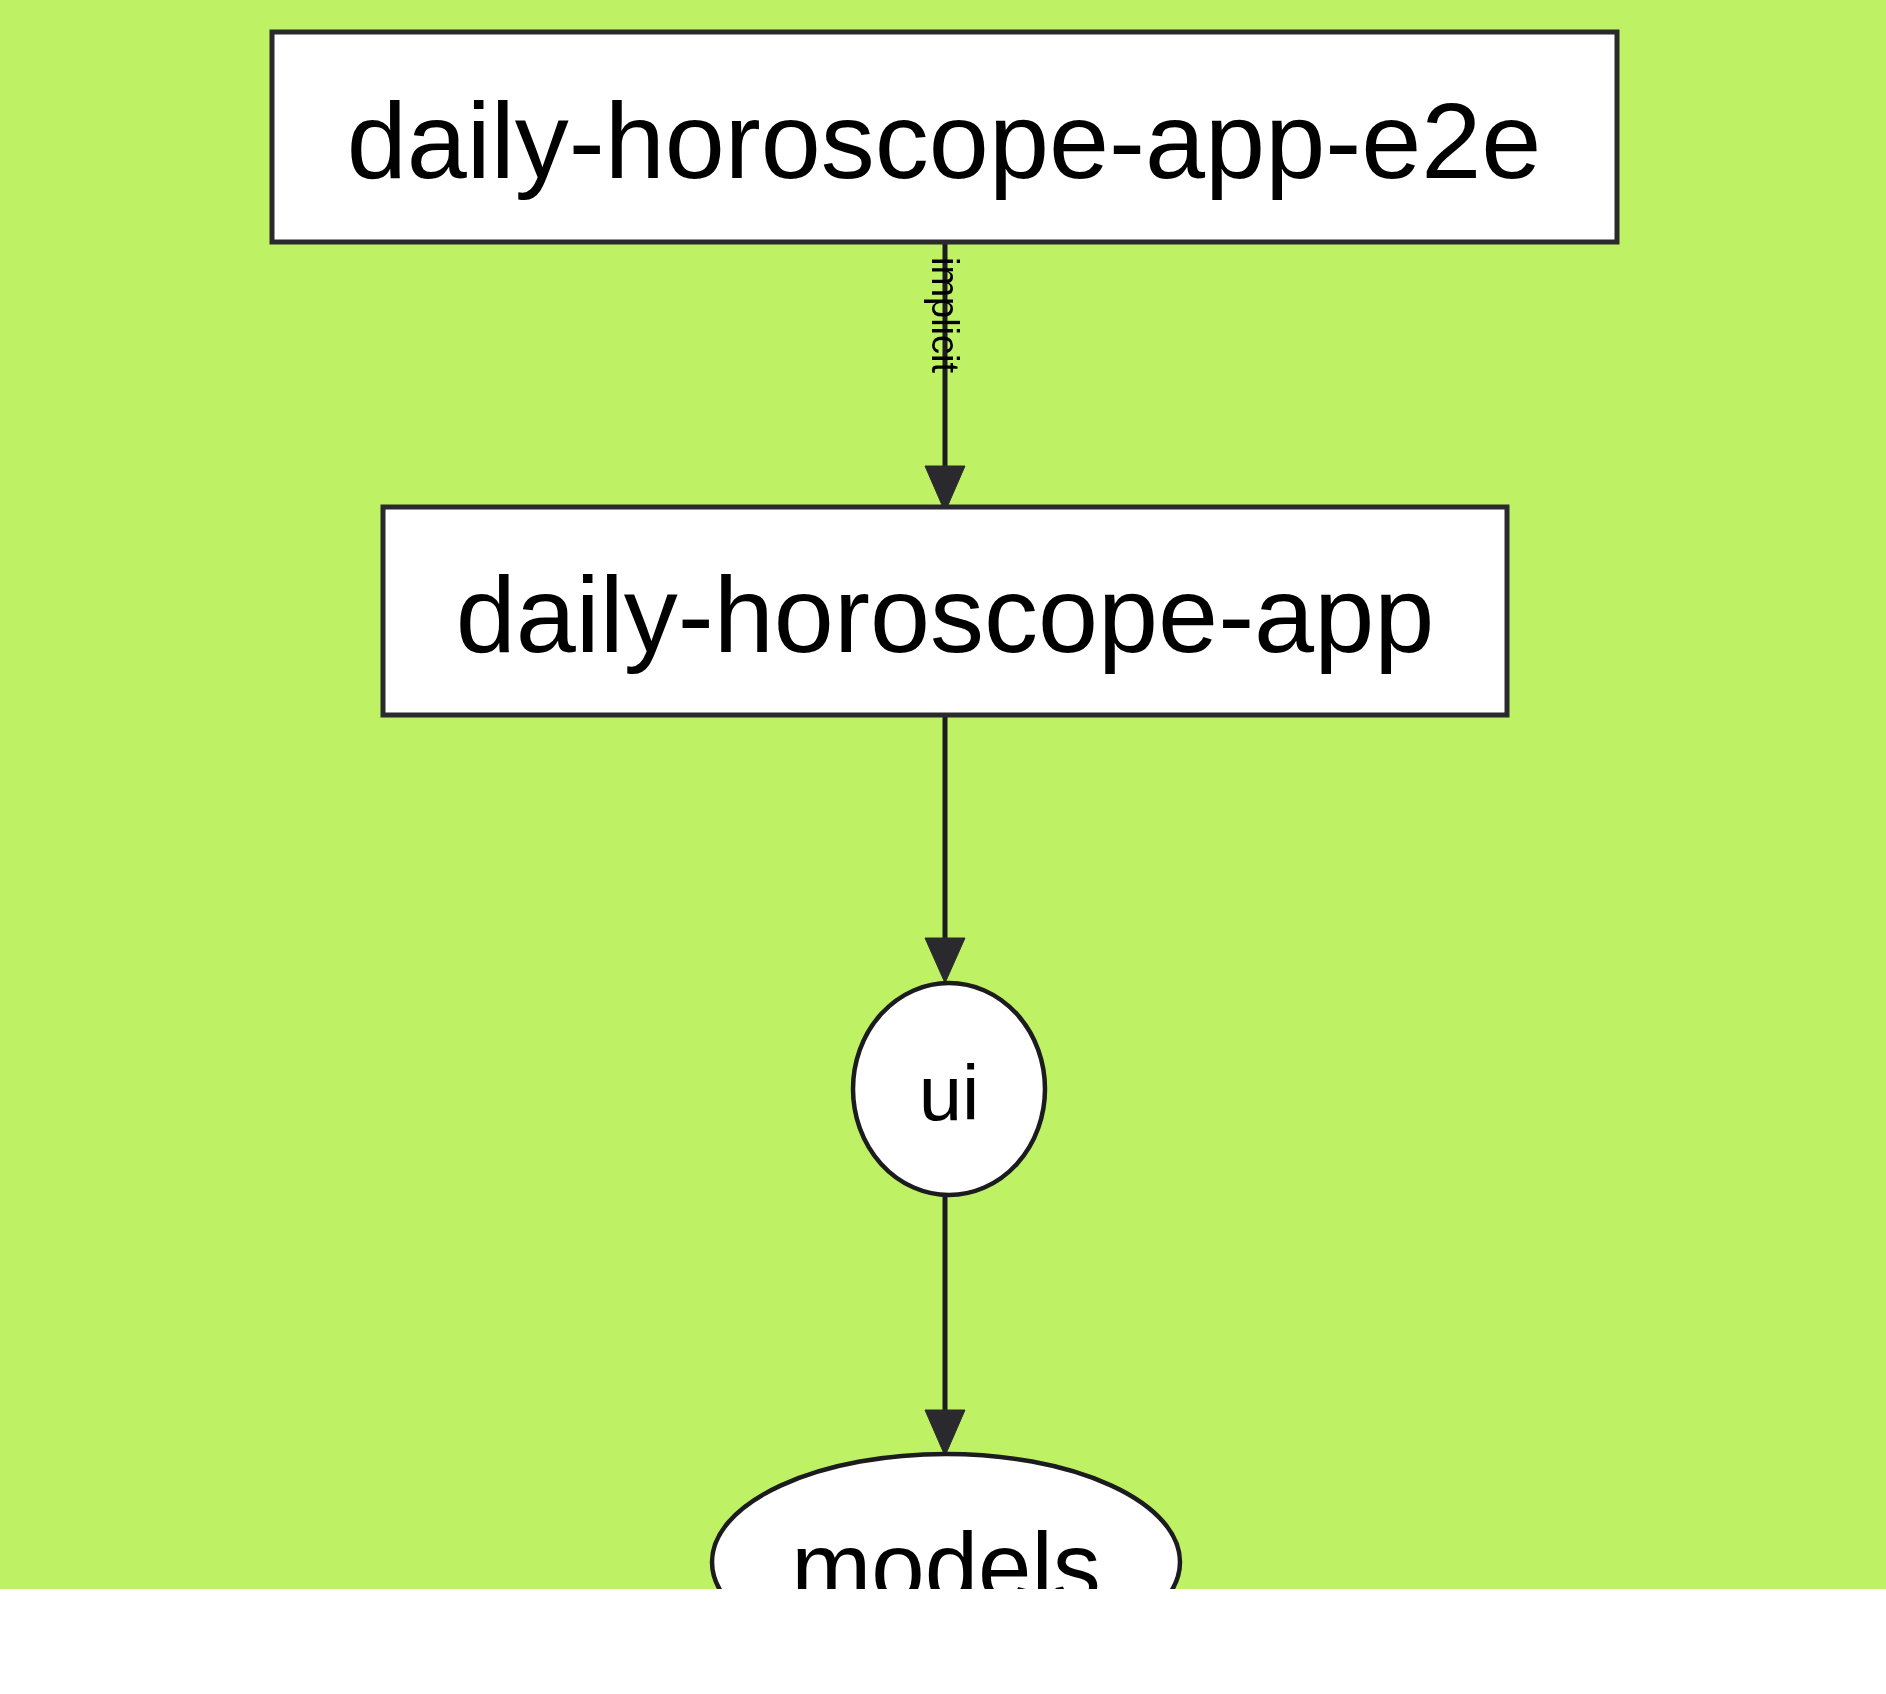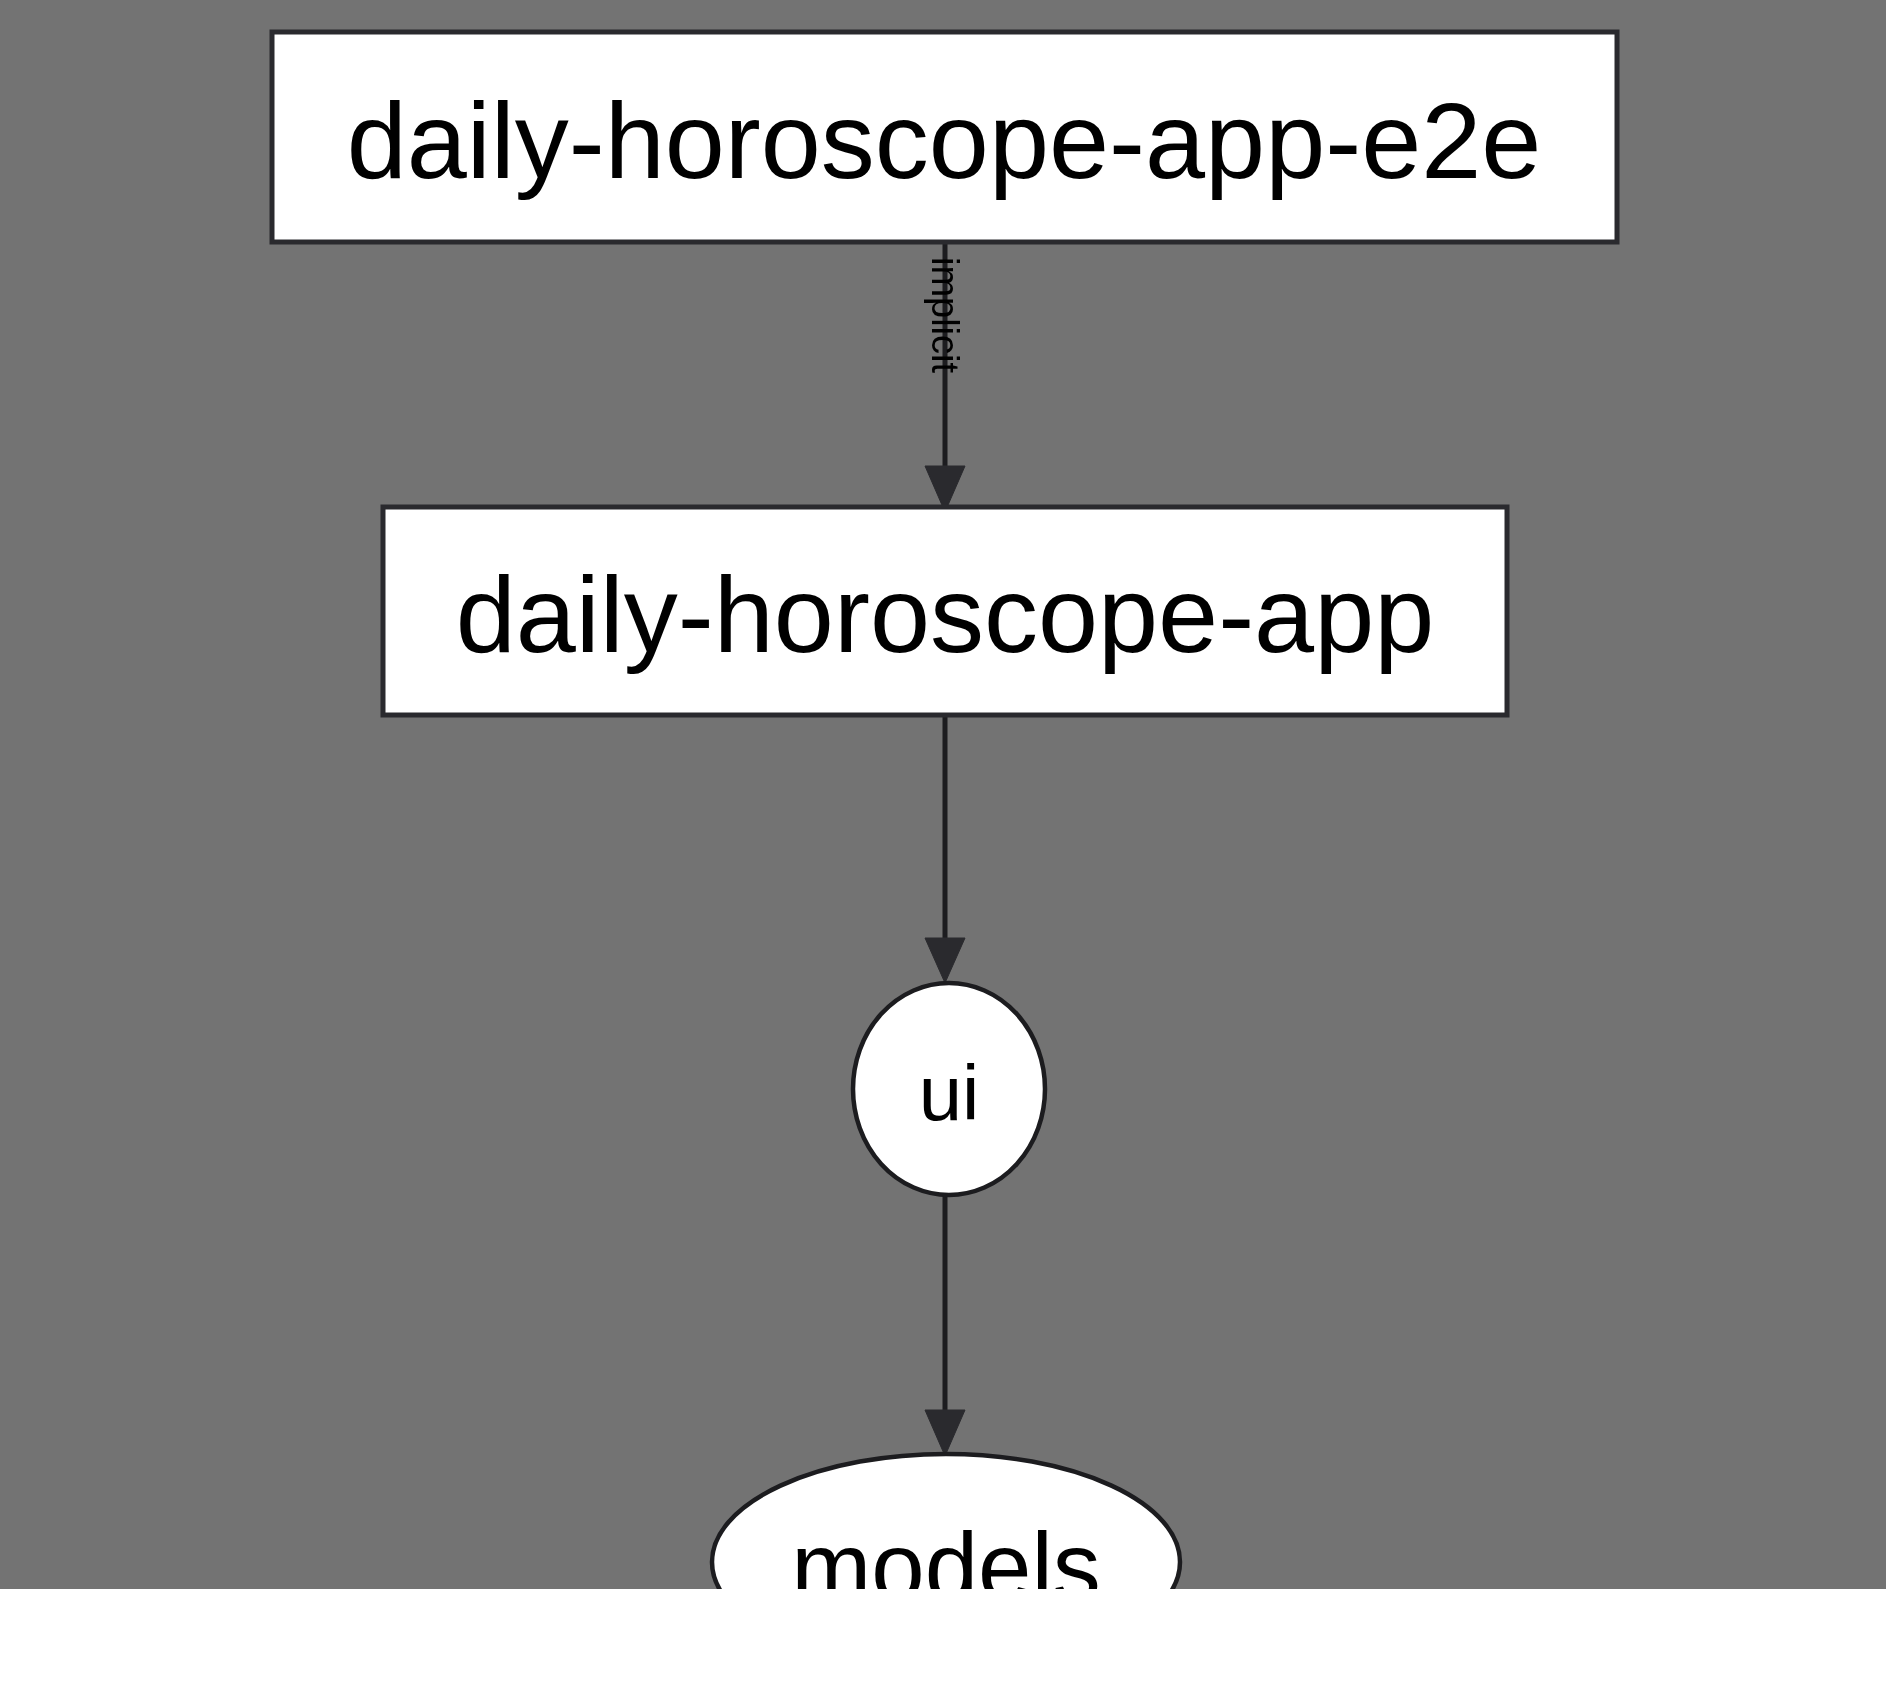--- a/index.html
+++ b/index.html
@@ -7,21 +7,21 @@
     padding: 0;
     background: #ffffff;
   }
   body {
     font-family: "Liberation Sans", sans-serif;
   }
   #canvas {
     position: relative;
     width: 1886px;
     height: 1589px;
-    background: #737373;
+    background: #bef264;
     overflow: hidden;
     text-align: center;
   }
   #graph-svg {
     position: absolute;
     left: 0;
     top: 0;
     width: 1886px;
     height: 1694px;
   }

